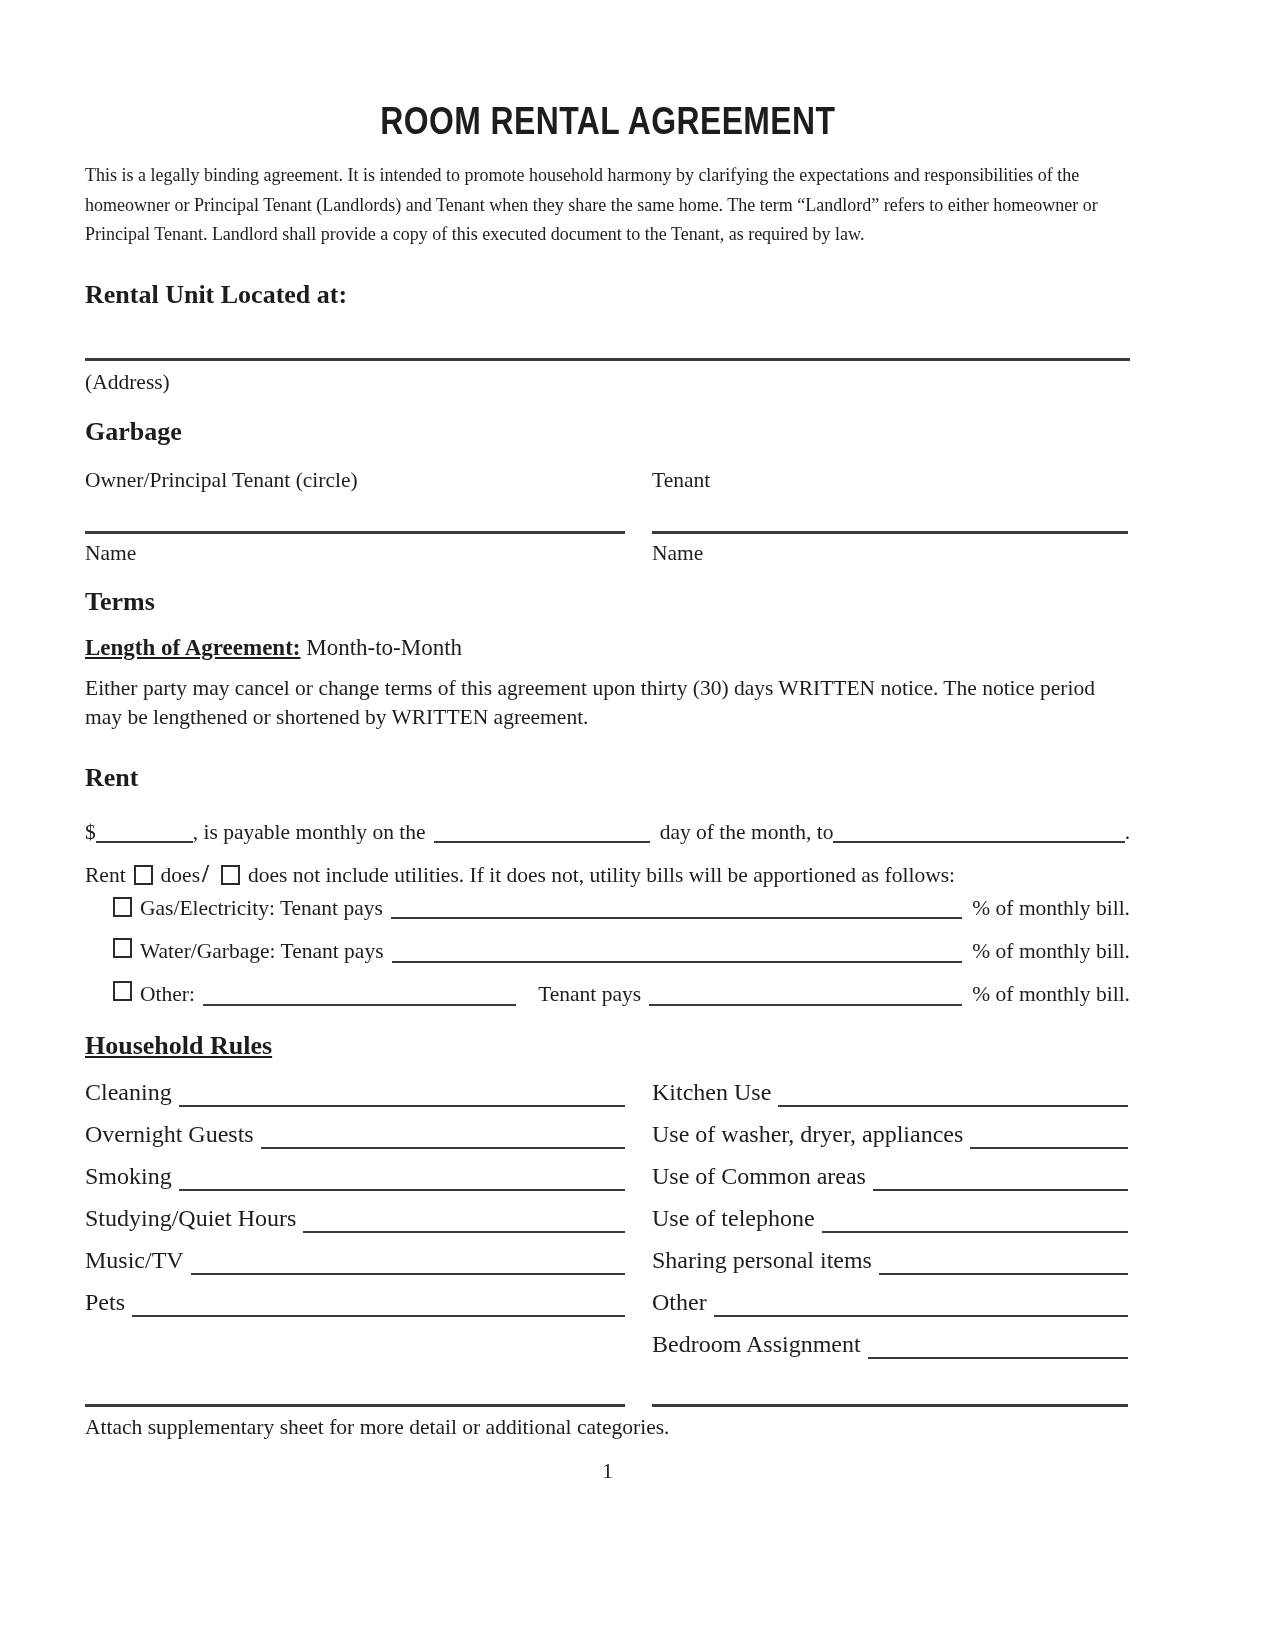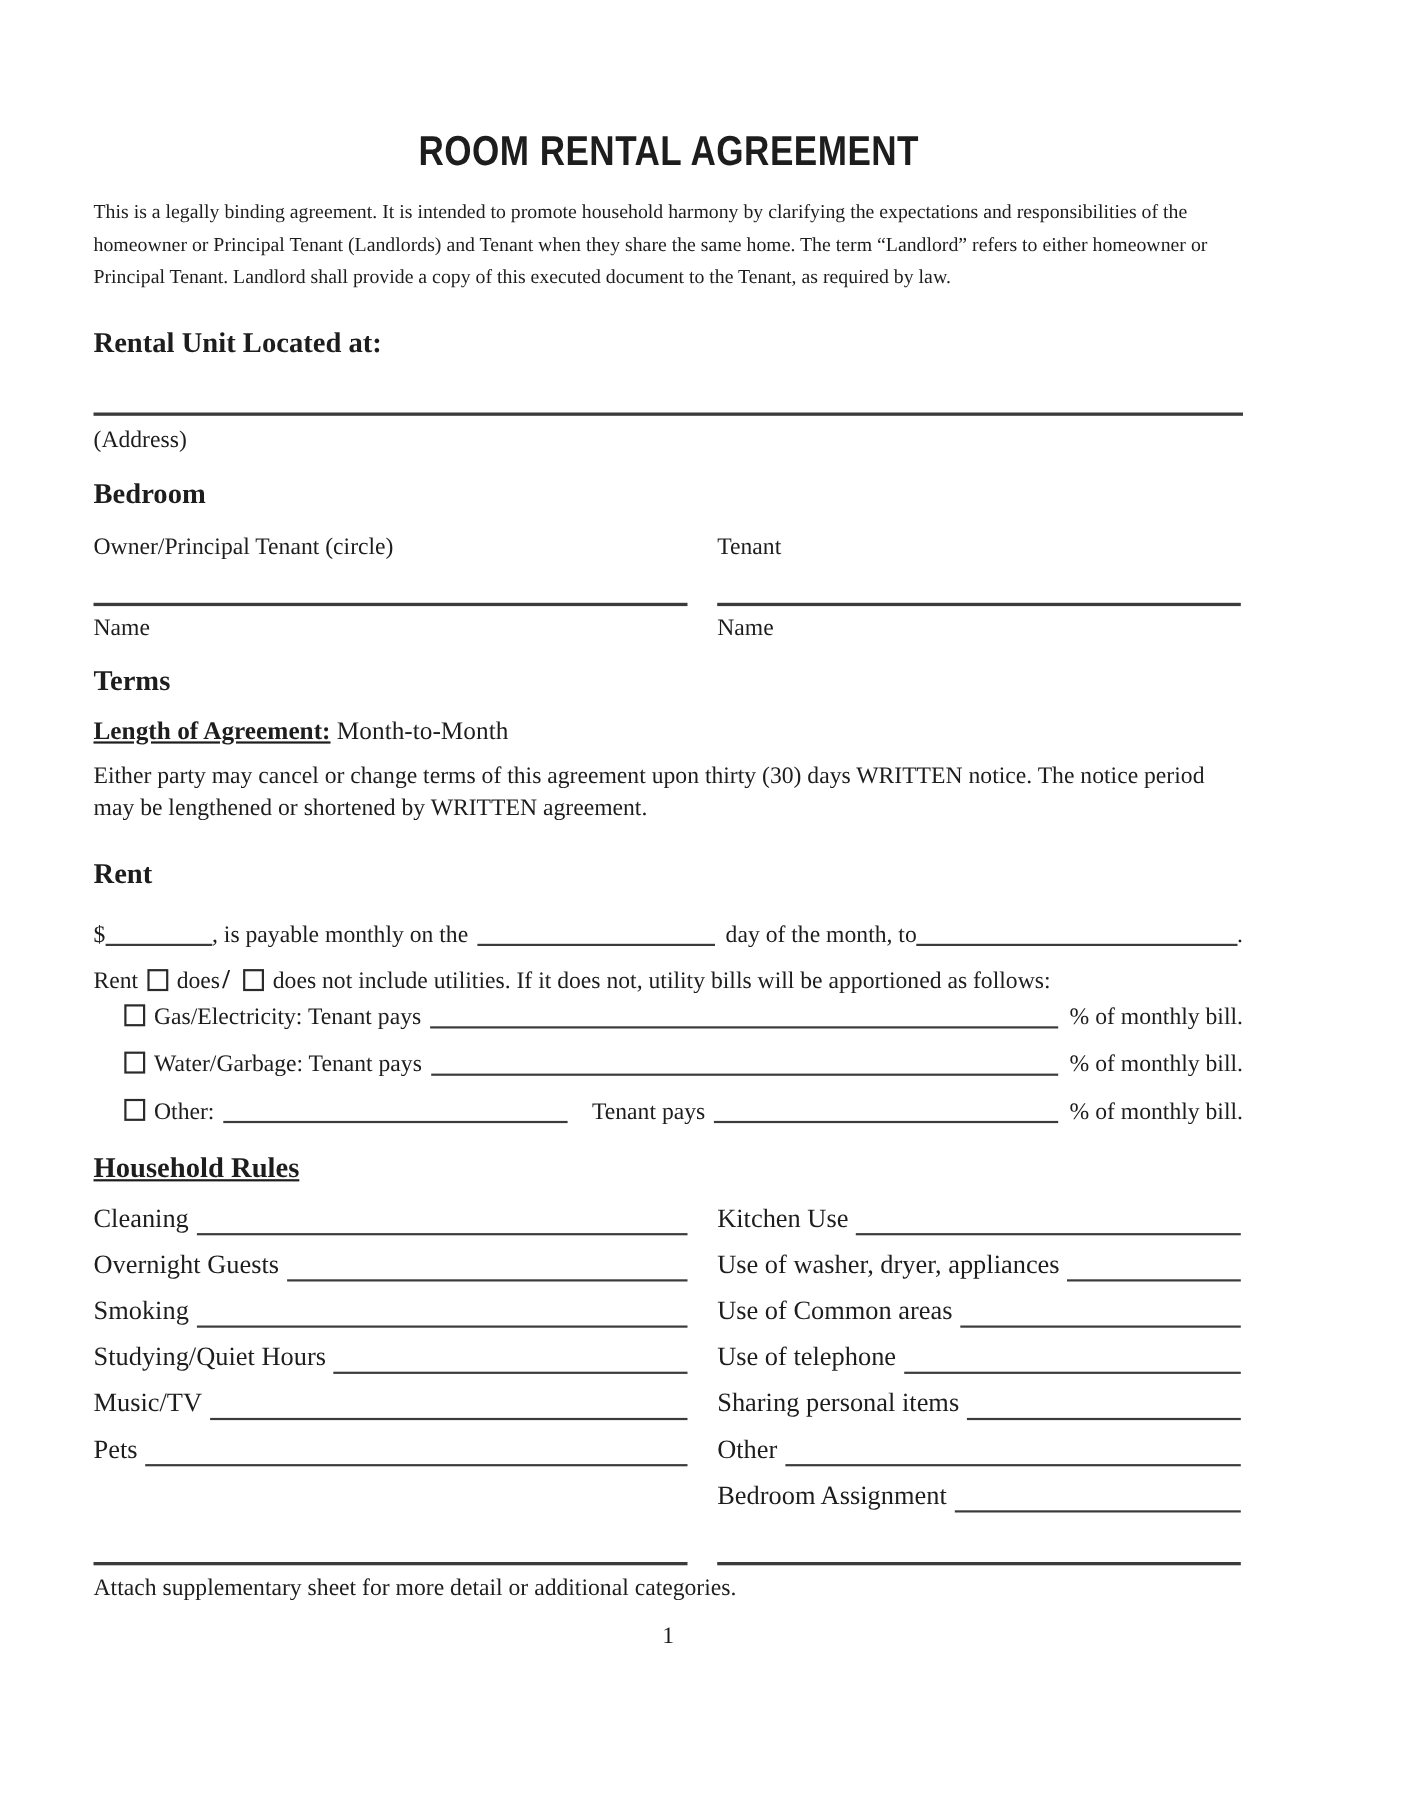--- a/index.html
+++ b/index.html
@@ -1,18 +1,18 @@
 <!DOCTYPE html>
 <html><head>
 <meta charset="utf-8">
 <style>
   html,body{margin:0;padding:0;background:#ffffff;}
   .page{position:relative;width:1275px;height:1650px;background:#ffffff;
         font-family:"Liberation Serif", serif;color:#1d1d1d;overflow:hidden;}
-  .content{position:absolute;left:85px;top:17px;width:1045px;}
+  .content{position:absolute;left:85px;top:0;width:1045px;}
 
   .title{margin-top:98px;text-align:center;height:48px;}
   .title span{display:inline-block;font-family:"Liberation Sans", sans-serif;
       font-weight:700;font-size:38px;line-height:46px;transform:scaleX(0.84);
       letter-spacing:0.5px;white-space:nowrap;}
 
   p{margin:0;}
   .intro{margin-top:15px;font-size:18px;line-height:29.5px;}
 
   h2{margin:0;font-size:26px;line-height:34px;font-weight:700;font-family:"Liberation Serif", serif;}
@@ -50,21 +50,21 @@
   .w3{width:218px;margin-left:8px;}
 
   .includes{display:block;margin-top:12px;font-size:21.5px;line-height:30px;}
   .checkbox{display:inline-block;width:15px;height:16px;border:2px solid #2b2b2b;
       vertical-align:-3px;margin:0 8px 0 8px;background:#fff;}
   .fill-line .checkbox{position:relative;top:2px;margin:0 8px 0 0;align-self:baseline;}
   .slash{font-weight:700;font-size:25px;margin:0 4px 0 2px;}
 
   .util-row{padding-left:28px;}
   .util-1{margin-top:3px;}
-  .util-n{margin-top:13px;}
+  .util-n{margin-top:13px;align-items:center;}
   .util-row .fill{flex:1;margin-left:8px;}
   .suffix{margin-left:10px;}
 
   .rules{margin-top:2px;}
   .rule-row{display:flex;align-items:flex-end;height:42px;font-size:24px;}
   .rule-row .lbl{line-height:29px;white-space:nowrap;}
   .rule-row .rfill{flex:1;height:14px;border-bottom:2px solid #3b3b3b;margin-left:7px;}
 
   .footnote{margin-top:6px;font-size:21.5px;line-height:29px;}
   .pagenum{margin-top:15px;text-align:center;font-size:21.5px;line-height:29px;}
@@ -78,21 +78,21 @@
     <div class="title">
       <span>ROOM RENTAL AGREEMENT</span>
     </div>
 
     <p class="intro">This is a legally binding agreement.  It is intended to promote household harmony by clarifying the expectations and responsibilities of the homeowner or Principal Tenant (Landlords) and Tenant when they share the same home.  The term “Landlord” refers to either homeowner or Principal Tenant. Landlord shall provide a copy of this executed document to the Tenant, as required by law.</p>
 
     <h2 class="h-rental">Rental Unit Located at:</h2>
     <div class="hline address-line"></div>
     <div class="caption">(Address)</div>
 
-    <h2 class="h-parties">Bedroom</h2>
+    <h2 class="h-parties">Garbage</h2>
     <div class="two-col labels-row">
       <div class="col-l">Owner/Principal Tenant (circle)</div>
       <div class="col-r">Tenant</div>
     </div>
     <div class="two-col lines-row">
       <div class="col-l hline"></div>
       <div class="col-r hline"></div>
     </div>
     <div class="two-col name-row">
       <div class="col-l">Name</div>

